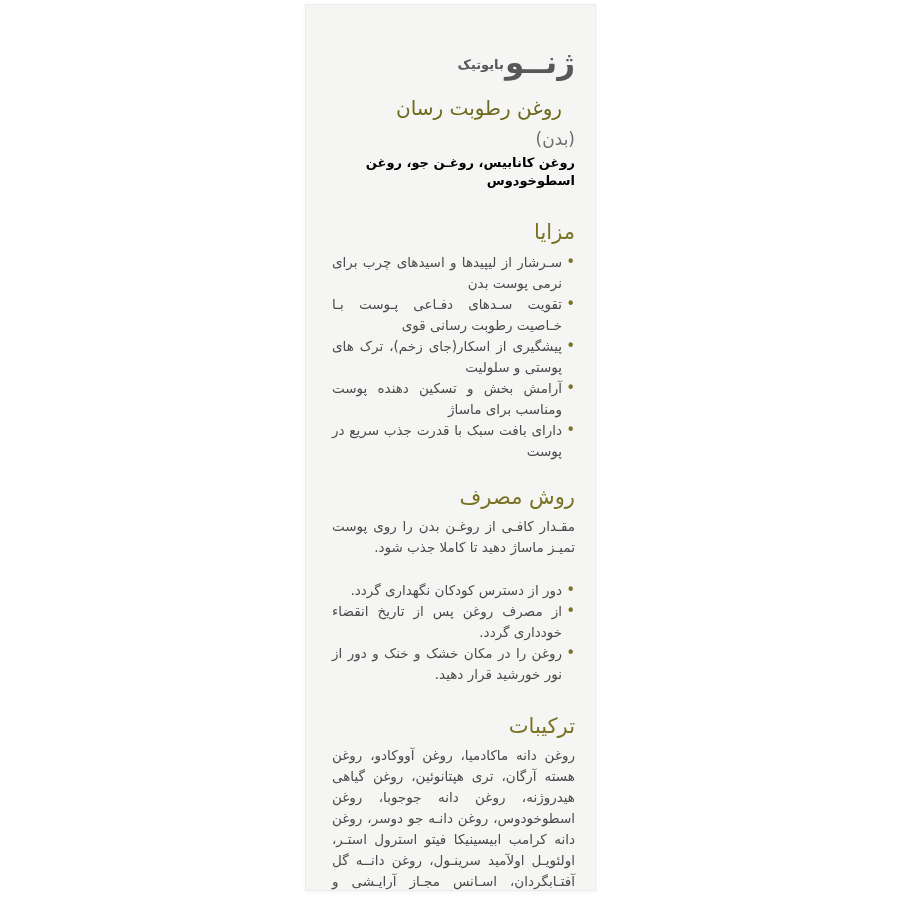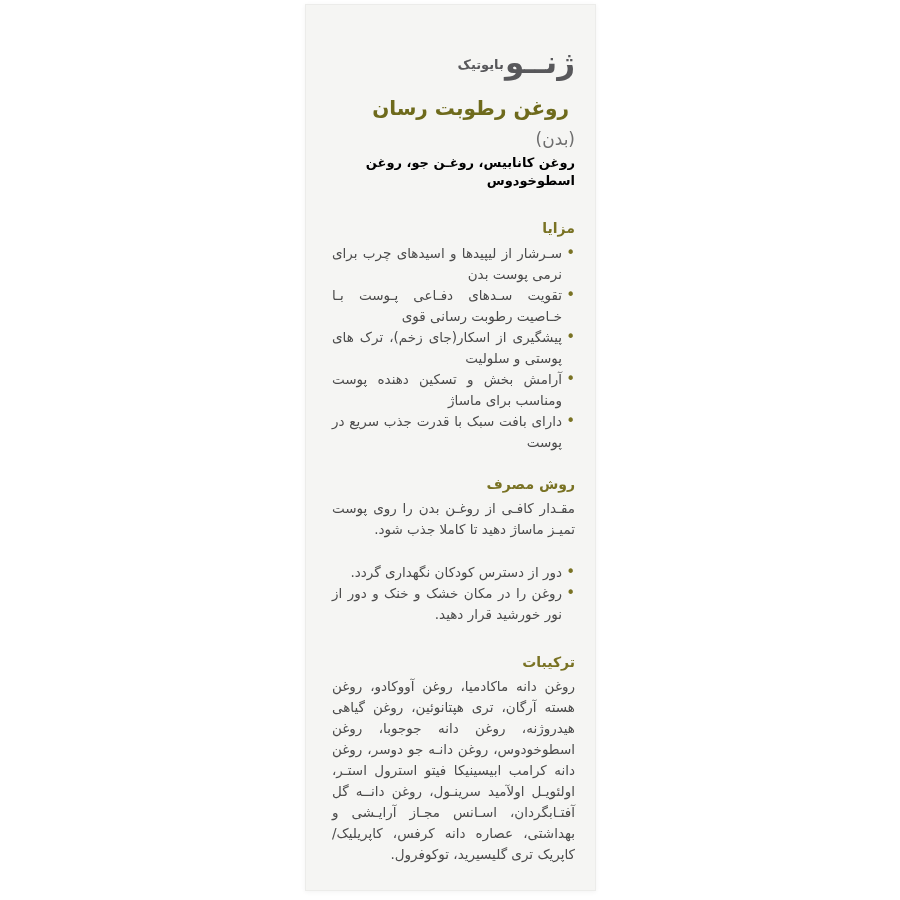--- a/index.html
+++ b/index.html
@@ -56,43 +56,43 @@
     font-size: 13px;
     font-weight: bold;
     color: var(--logo, #58585b);
     line-height: 1.2;
     padding-bottom: 6px;
   }
 
   
   .product-title {
     font-size: 20px;
-    font-weight: bold;
+    font-weight: normal;
     color: var(--title, #6e6a1c);
     line-height: 1.3;
-    margin: 14px 6px 0 0;
+    margin: 14px 13px 0 0;
   }
   .product-subtitle {
     font-size: 17px;
     color: #6e6e6e;
     line-height: 1.3;
     margin: 7px 0 0 0;
   }
   .key-ingredients {
     font-size: 13px;
     font-weight: bold;
     color: #000000;
     line-height: 1.4;
     margin: 4px 0 0 0;
   }
 
   
   .section-heading {
-    font-size: 14px;
-    font-weight: bold;
+    font-size: 21px;
+    font-weight: normal;
     color: var(--heading, #797223);
     line-height: 1.3;
     margin: 0 0 5px 0;
   }
   .gap-lg { margin-top: 29px; }
   .gap-md { margin-top: 22px; }
   .gap-sm { margin-top: 28px; }
 
   
   .body-par {
@@ -149,20 +149,21 @@
       <li>پیشگیری از اسکار(جای زخم)، ترک های پوستی و سلولیت</li>
       <li>آرامش بخش و تسکین دهنده پوست ومناسب برای ماساژ</li>
       <li>دارای بافت سبک با قدرت جذب سریع در پوست</li>
     </ul>
 
     <h2 class="section-heading gap-md">روش مصرف</h2>
     <p class="body-par">مقـدار کافـی از روغـن بدن را روی پوست تمیـز ماساژ دهید تا کاملا جذب شود.</p>
 
     <ul class="bullets spaced">
       <li>دور از دسترس کودکان نگهداری گردد.</li>
+      <li>از مصرف روغن پس از تاریخ انقضاء خودداری گردد.</li>
       <li>روغن را در مکان خشک و خنک و دور از نور خورشید قرار دهید.</li>
     </ul>
 
     <h2 class="section-heading gap-sm">ترکیبات</h2>
     <p class="body-par">روغن دانه ماکادمیا، روغن آووکادو، روغن هسته آرگان، تری هپتانوئین، روغن گیاهی هیدروژنه، روغن دانه جوجوبا، روغن اسطوخودوس، روغن دانـه جو دوسر، روغن دانه کرامب ابیسینیکا فیتو استرول استـر، اولئویـل اولآمید سرینـول، روغن دانــه گل آفتـابگردان، اسـانس مجـاز آرایـشی و بهداشتی، عصاره دانه کرفس، کاپریلیک/کاپریک تری گلیسیرید، توکوفرول.</p>
 
   </div>
 </div>
 
 </body></html>

